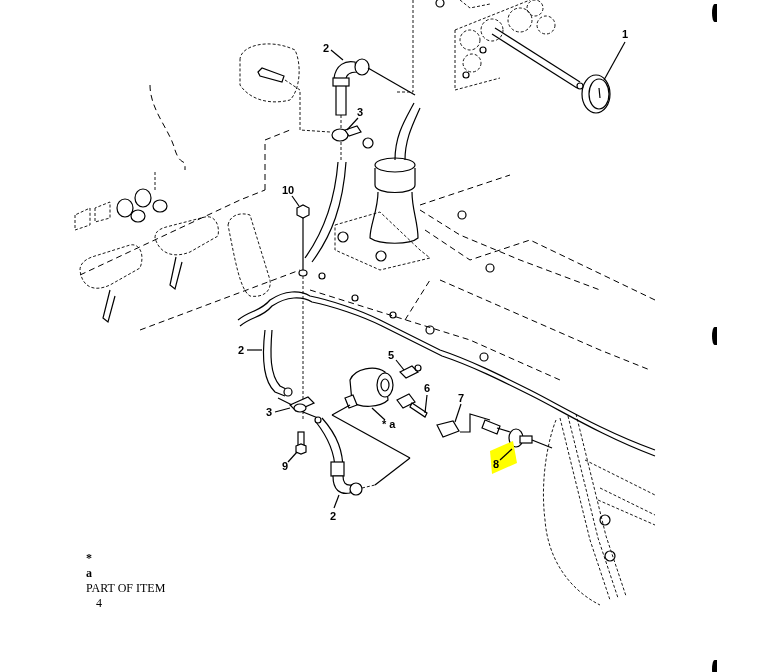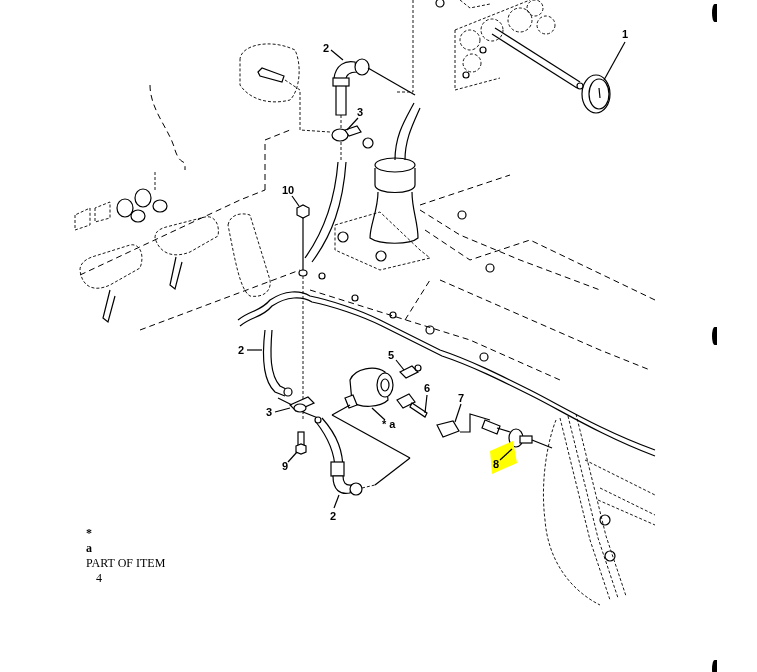--- a/index.html
+++ b/index.html
@@ -1,19 +1,19 @@
 <!DOCTYPE html>
 <html><head>
   <meta charset="utf-8">
   <style>
     html, body { margin:0; padding:0; background:#ffffff; }
     body { width:757px; height:672px; position:relative; overflow:hidden; font-family:"Liberation Serif", serif; }
     #stage { position:absolute; left:0; top:0; width:757px; height:672px; }
     svg text { font-family:"Liberation Sans", sans-serif; font-weight:bold; font-size:11px; fill:#000; }
-    .legend { position:absolute; left:80px; top:511px; font-family:"Liberation Serif", serif; font-size:12px; color:#000; white-space:pre; }
+    .legend { position:absolute; left:80px; top:536px; font-family:"Liberation Serif", serif; font-size:12px; color:#000; white-space:pre; }
     .legend .star { font-weight:bold; margin-right:4px; }
     .legend .a { font-weight:bold; margin-right:10px; }
     .legend .num { margin-left:10px; }
     .edge-mark { position:absolute; width:5px; height:18px; background:#000; border-radius:50% 0 0 50%; }
     .ln { stroke:#000; stroke-width:1.2; fill:none; }
     .dash { stroke:#000; stroke-width:1; fill:none; stroke-dasharray:6 4; }
     .dashfine { stroke:#000; stroke-width:0.9; fill:none; stroke-dasharray:3 2; }
     .part { stroke:#000; stroke-width:1.2; fill:#fff; }
   </style>
 </head>

